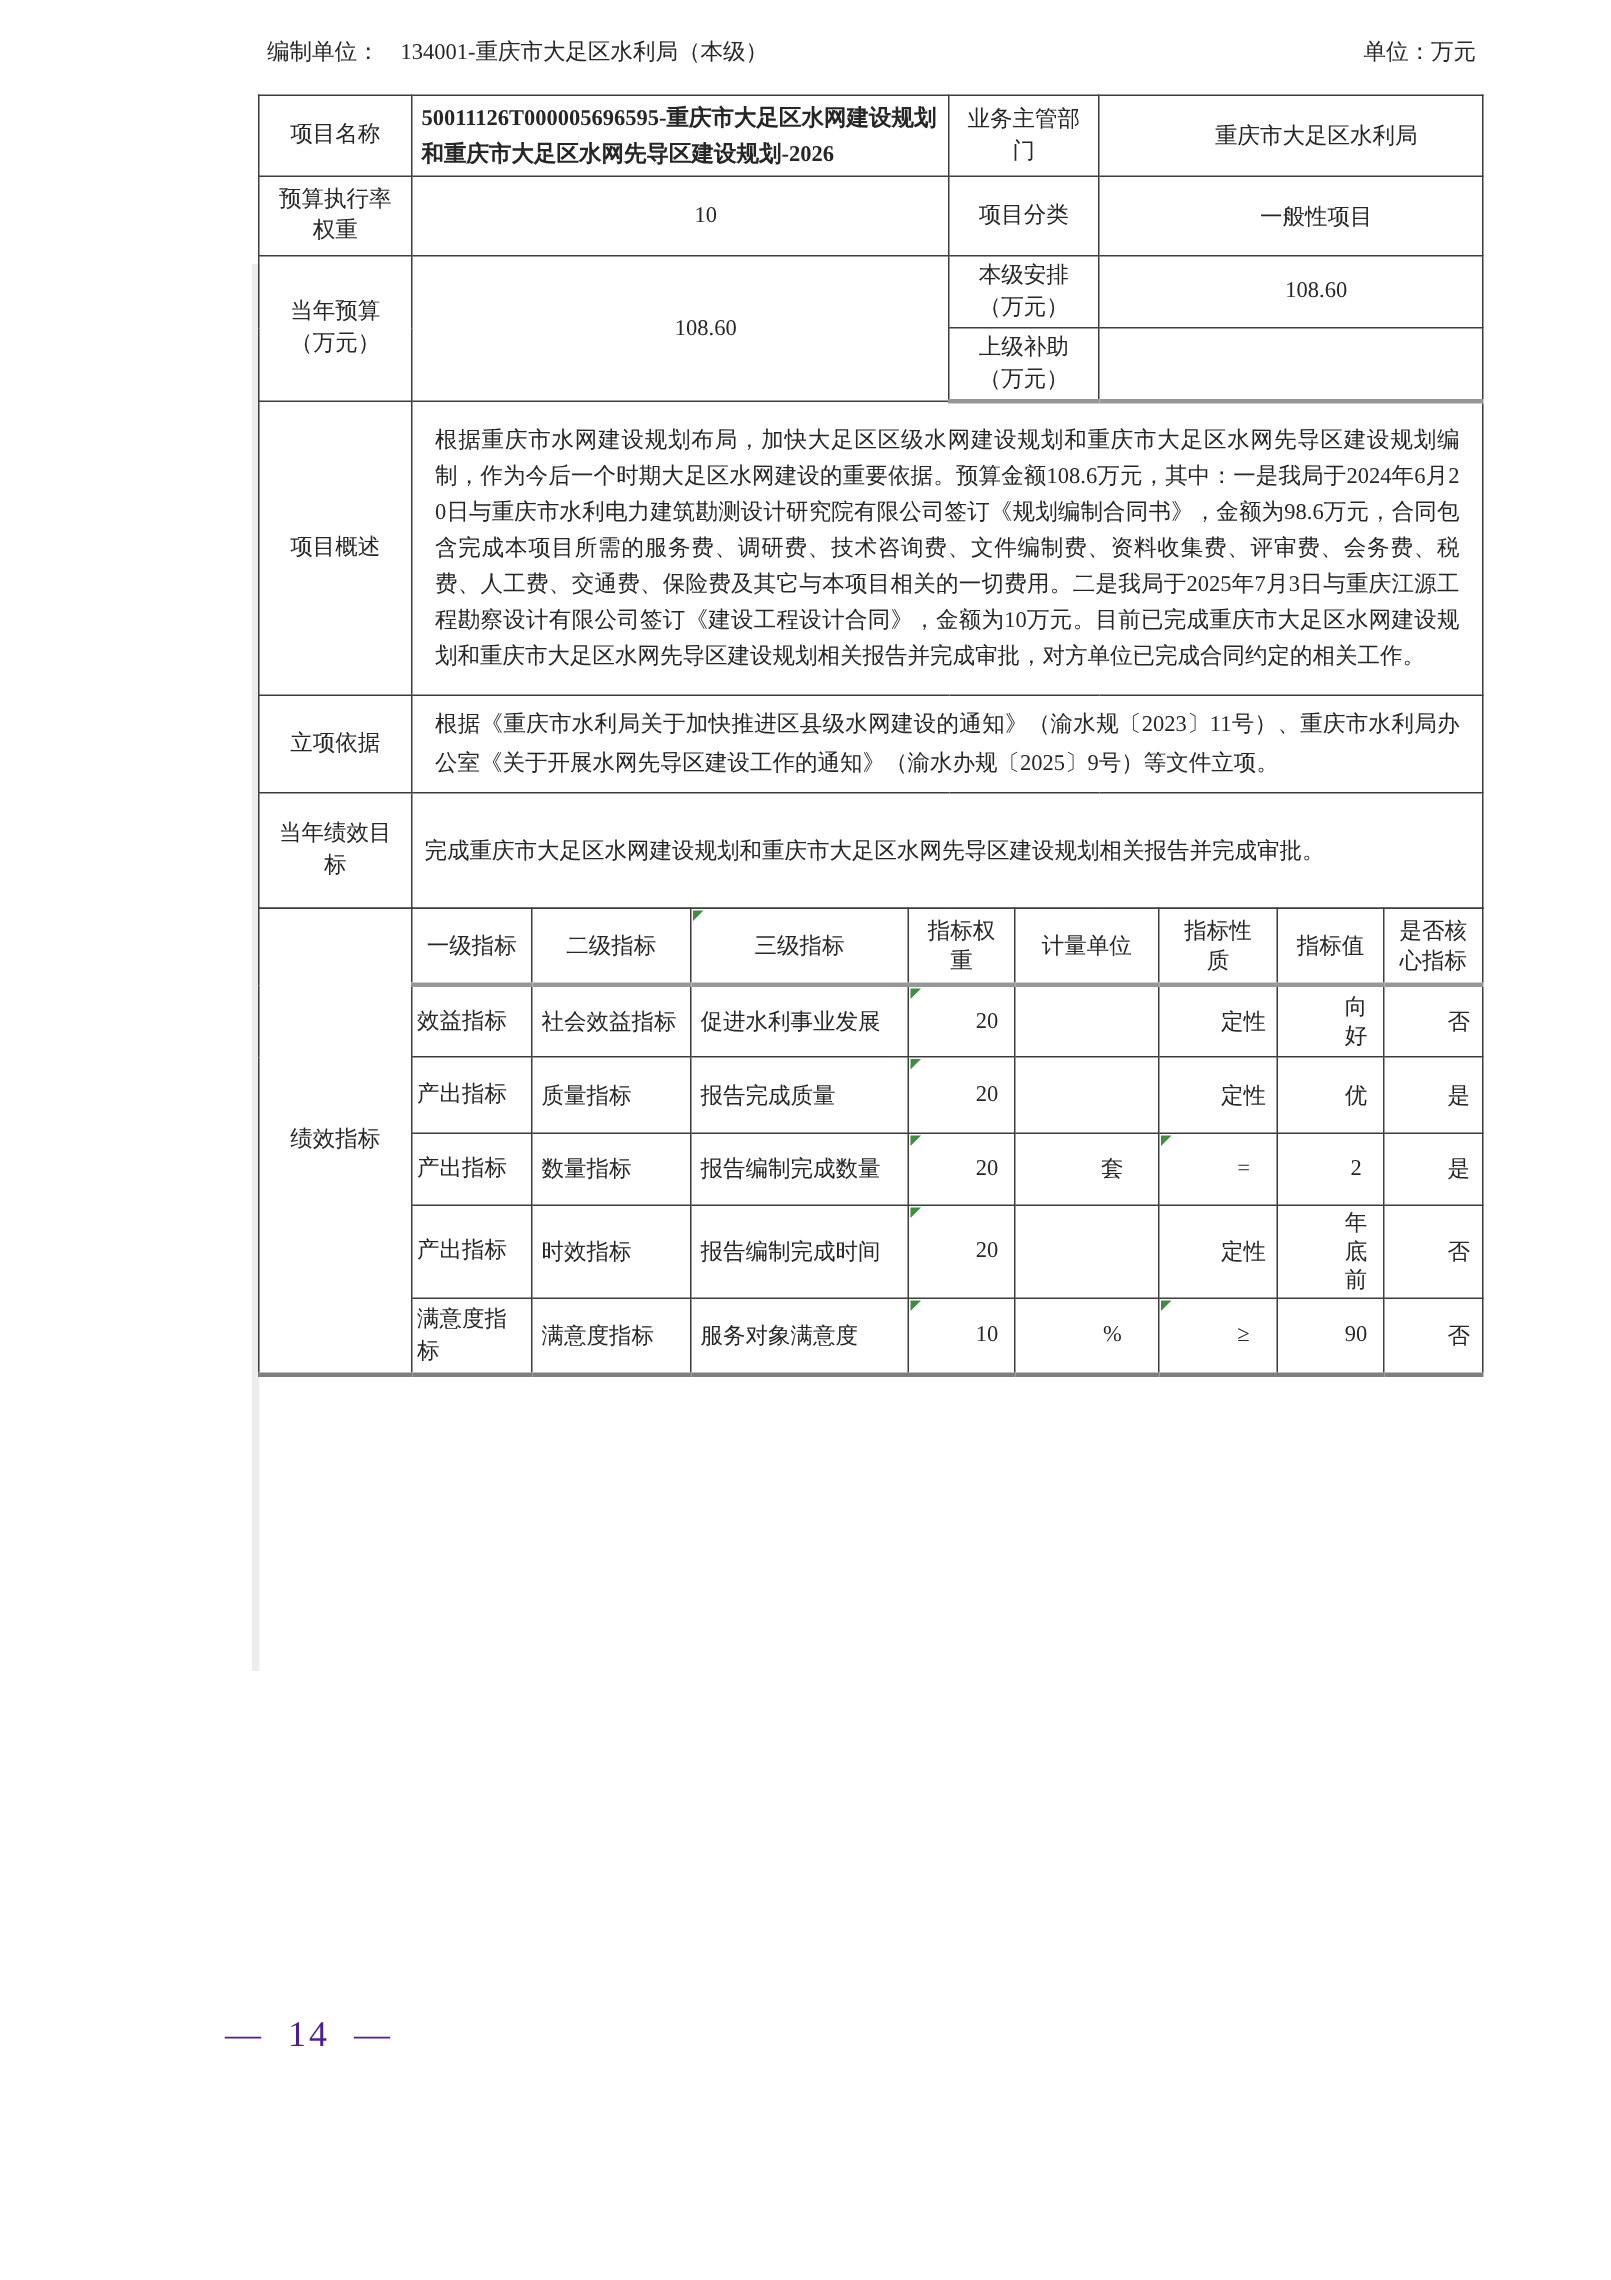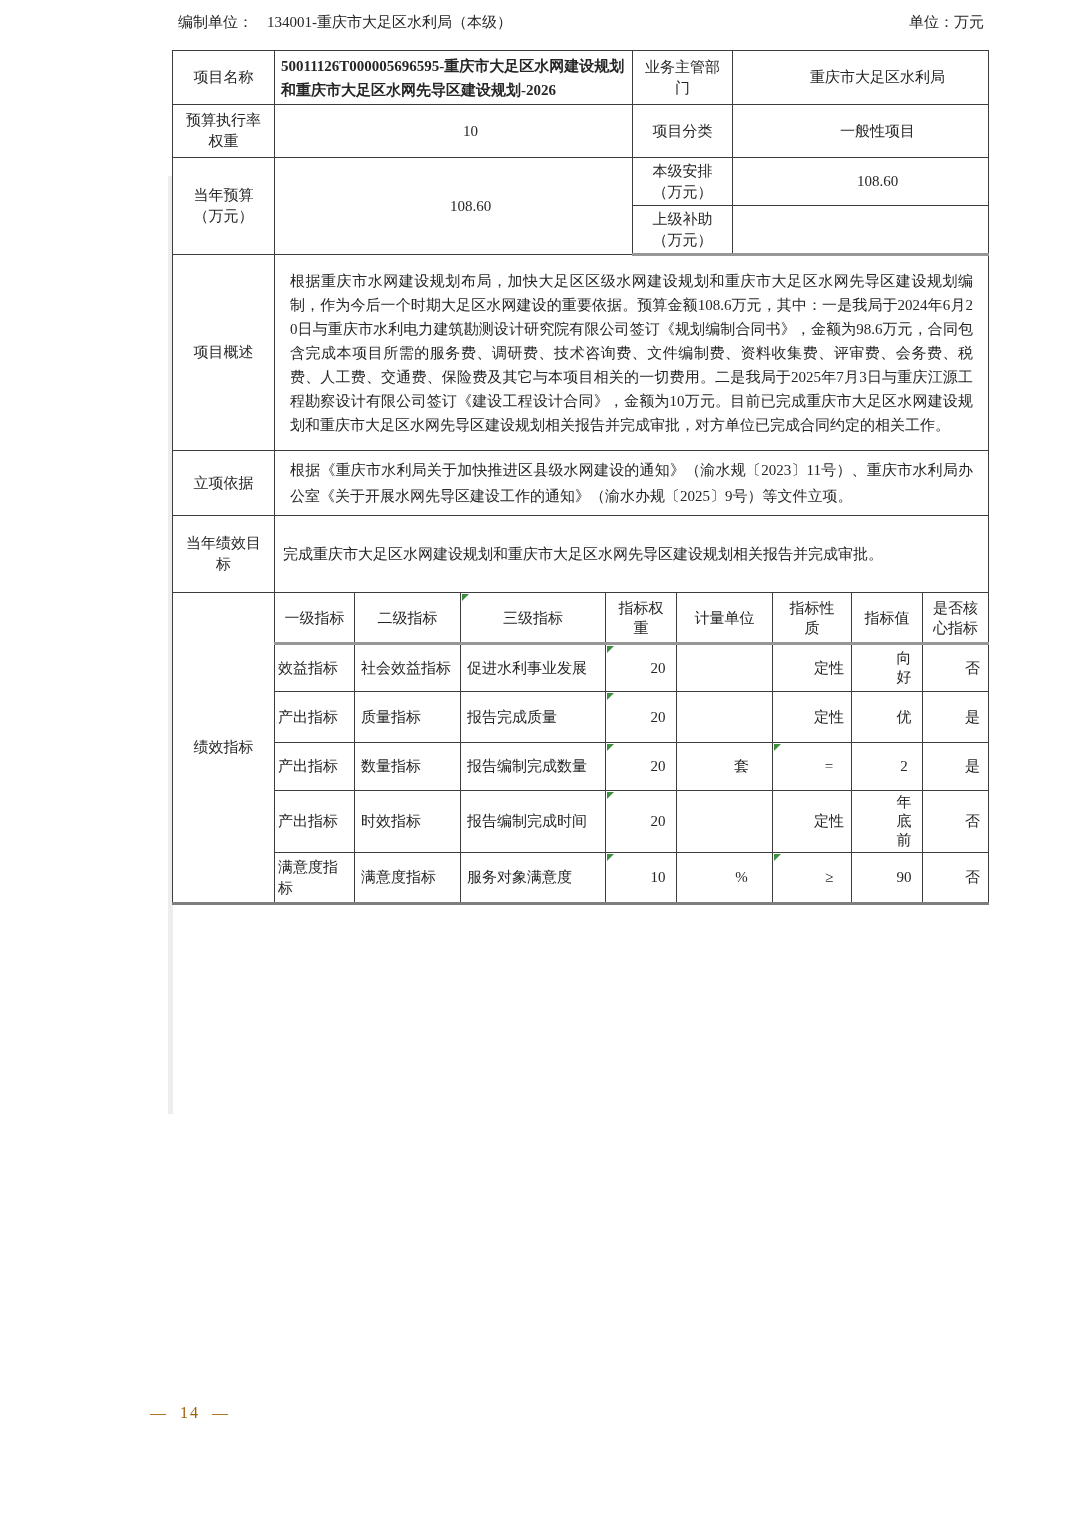--- a/index.html
+++ b/index.html
@@ -11,21 +11,21 @@
   .edge-artifact {
     position:absolute; left:168px; top:176px; width:5px; height:938px;
     background:#efedeb;
   }
   .page { position:absolute; left:172px; top:0; width:816px; }
   .doc-title {
     margin-top:192px; text-align:center; font-size:21px; font-weight:bold;
     letter-spacing:1px; line-height:28px; color:#1f1f1f;
   }
   .meta-line {
-    margin-top:12px; display:flex; justify-content:space-between;
+    margin-top:25px; display:flex; justify-content:space-between;
     font-size:15px; line-height:20px; padding:0 4px 0 6px;
   }
   .meta-left { display:flex; }
   .meta-value { margin-left:14px; }
 
   table { border-collapse:collapse; table-layout:fixed; width:816px; }
   #tableA { margin-top:18px;border-radius:12px; }
   #tableB { margin-top:-1px; }
   td {
     border:1px solid #3d3d3d; font-size:15px; padding:2px 6px;
@@ -39,21 +39,21 @@
   .para-loose { line-height:26px; }
   .thick-b td, td.thick-b { border-bottom:3px solid #979797; }
   .tbl-bottom td { border-bottom:3px solid #7e7e7e; }
   .hdr { text-align:center; white-space:pre-line; line-height:20px; }
 
   .tri {
     position:absolute; top:1px; left:1px; width:0; height:0;
     border-top:7px solid #3e8e41; border-right:7px solid transparent;
   }
   .page-number {
-    position:absolute; left:150px; top:1404px; font-size:16px; color:#a16207;
+    position:absolute; left:150px; top:1344px; font-size:24px; color:#4c1d95;
     white-space:pre; letter-spacing:2px;
   }
 </style>
 </head>
 <body>
 
 <div class="edge-artifact"></div>
 
 <div class="page">
 

